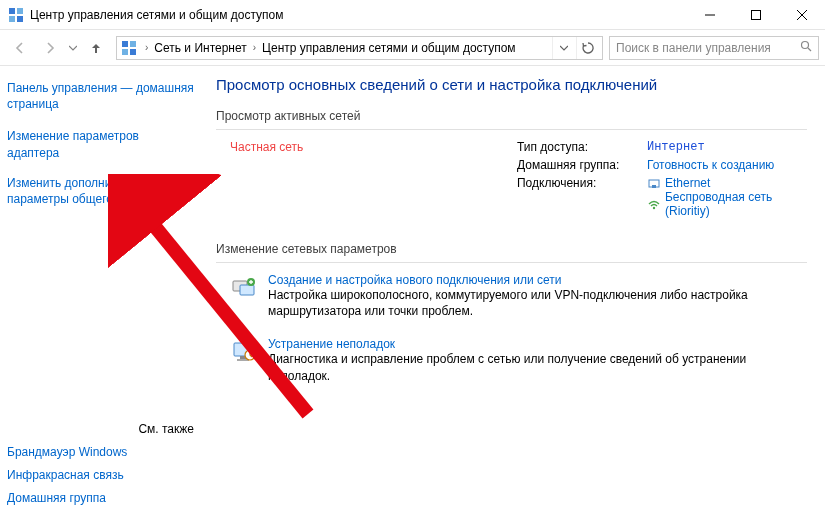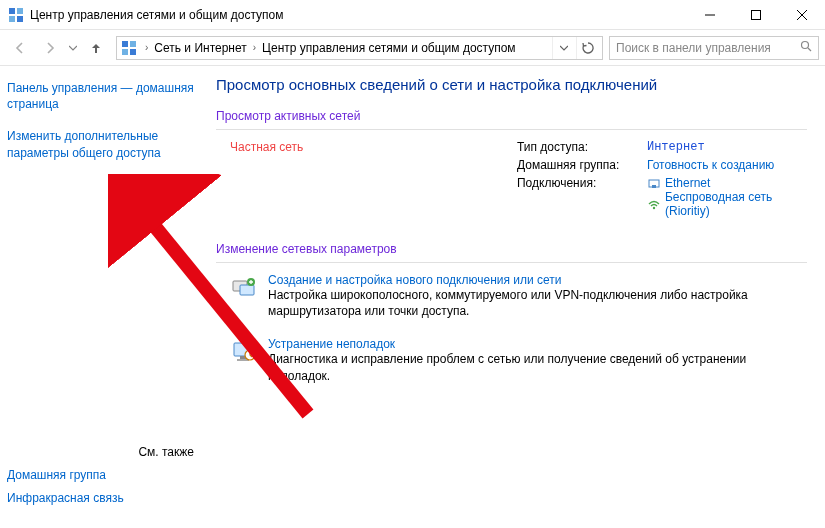--- a/index.html
+++ b/index.html
@@ -88,21 +88,21 @@
   .side-link { display:block; margin-bottom:14px; line-height:1.35; }
   .side-home { color:#003399; margin-bottom:16px; line-height:1.35; }
   .side-bottom { margin-top:auto; padding-bottom:6px;}
   .side-heading { color:#000; margin-bottom:9px; margin-top:8px;text-align:right;}
   .side-bottom a { display:block; margin-bottom:9px; }
   .main {
     flex:1;
     padding: 10px 18px 0 10px;
   }
   .page-title { color:#003399; font-size:15px; margin-bottom:16px; }
-  .section-title { color:#6d28d9; font-size:12px; margin-bottom:6px; }
+  .section-title { color:#404040; font-size:12px; margin-bottom:6px; }
   .hr { height:1px; background:#e0e0e0; margin-bottom:10px; }
   .network-row {
     display:flex;
     margin: 10px 0 24px 14px;
     font-size:12px;
   }
   .network-left { width: 300px; }
   .net-name { font-weight:400; color:#000; margin-bottom:3px;}
   .net-type { color:#ef4444; }
   .network-right { display:grid; grid-template-columns: 130px auto; row-gap:4px; }
@@ -211,26 +211,28 @@
           <circle cx="5" cy="5" r="3.5" fill="none" stroke="#888" stroke-width="1.2"></circle>
           <line x1="8" y1="8" x2="11" y2="11" stroke="#888" stroke-width="1.2"></line>
         </svg>
     </span>
   </div>
 </div>
 
 <div class="content">
   <div class="sidebar">
     <a class="side-home">Панель управления — домашняя страница</a>
+    <a class="side-link">Изменение параметров адаптера</a>
     <a class="side-link">Изменить дополнительные параметры общего доступа</a>
 
     <div class="side-bottom">
       <div class="side-heading">См. также</div>
+      <a>Брандмауэр Windows</a>
+      <a>Инфракрасная связь</a>
       <a>Домашняя группа</a>
-      <a>Инфракрасная связь</a>
     </div>
   </div>
 
   <div class="main">
     <div class="page-title">Просмотр основных сведений о сети и настройка подключений</div>
 
     <div class="section-title">Просмотр активных сетей</div>
     <div class="hr"></div>
 
     <div class="network-row">
@@ -276,21 +278,21 @@
       <div class="ci-icon">
         <svg width="28" height="28" viewBox="0 0 28 28">
           <rect x="3" y="8" width="14" height="10" rx="1" fill="#e8e8e8" stroke="#888"></rect>
           <rect x="10" y="12" width="14" height="10" rx="1" fill="#d0e8ff" stroke="#4a88c7"></rect>
           <circle cx="21" cy="9" r="4" fill="#4aa84a"></circle>
             <path d="M21 7 L21 11 M19 9 L23 9" stroke="#fff" stroke-width="1.3"></path>
         </svg>
       </div>
       <div class="ci-body">
         <a class="ci-title">Создание и настройка нового подключения или сети</a>
-        <div class="ci-desc">Настройка широкополосного, коммутируемого или VPN-подключения либо настройка маршрутизатора или точки доступа.</div>
+        <div class="ci-desc">Настройка широкополосного, коммутируемого или VPN-подключения либо настройка маршрутизатора или точки проблем.</div>
       </div>
     </div>
 
     <div class="change-item">
       <div class="ci-icon">
         <svg width="28" height="28" viewBox="0 0 28 28">
           <rect x="4" y="6" width="18" height="13" rx="1" fill="#d0e8ff" stroke="#4a88c7"></rect>
           <rect x="10" y="19" width="6" height="3" fill="#888"></rect>
           <rect x="7" y="22" width="12" height="2" fill="#aaa"></rect>
           <circle cx="20" cy="18" r="5" fill="#fff" stroke="#c77a00" stroke-width="1.2"></circle>

